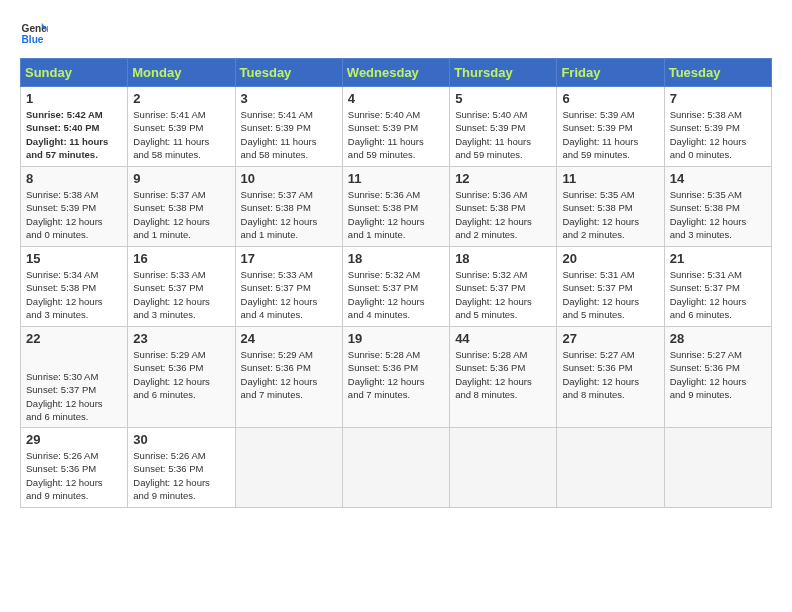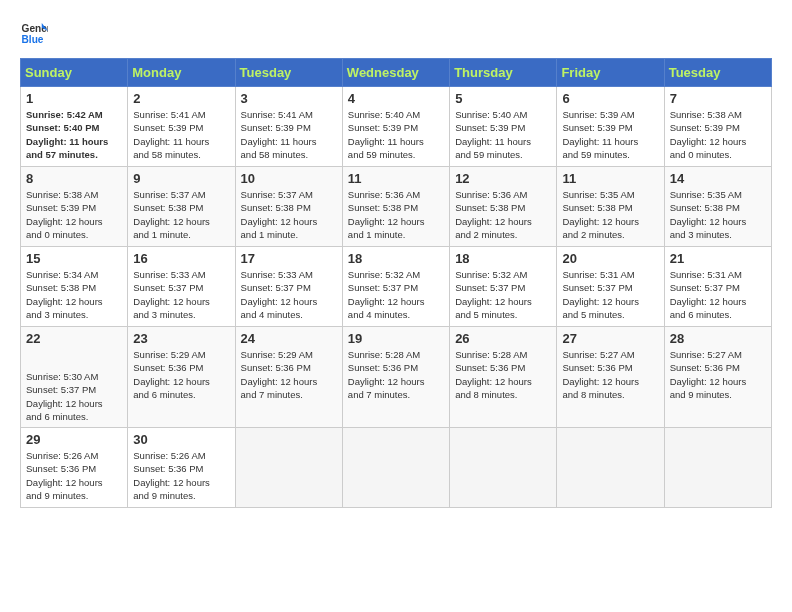--- a/index.html
+++ b/index.html
@@ -284,21 +284,21 @@
 and 7 minutes.</div>
         </td>
         <td>
           <span class="day-num">19</span>
           <div class="day-info" style="white-space: pre-line;">Sunrise: 5:28 AM
 Sunset: 5:36 PM
 Daylight: 12 hours
 and 7 minutes.</div>
         </td>
         <td>
-          <span class="day-num">26</span>
+          <span class="day-num">44</span>
           <div class="day-info" style="white-space: pre-line;">Sunrise: 5:28 AM
 Sunset: 5:36 PM
 Daylight: 12 hours
 and 8 minutes.</div>
         </td>
         <td>
           <span class="day-num">27</span>
           <div class="day-info" style="white-space: pre-line;">Sunrise: 5:27 AM
 Sunset: 5:36 PM
 Daylight: 12 hours

